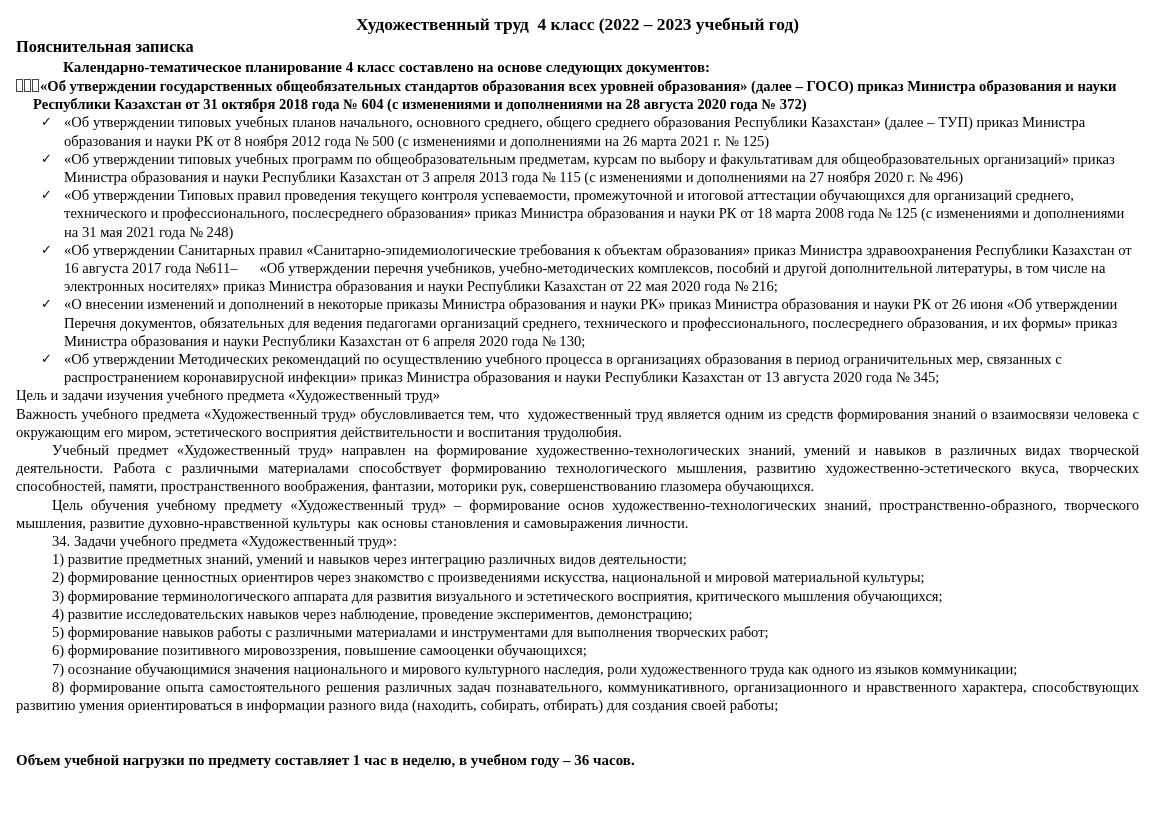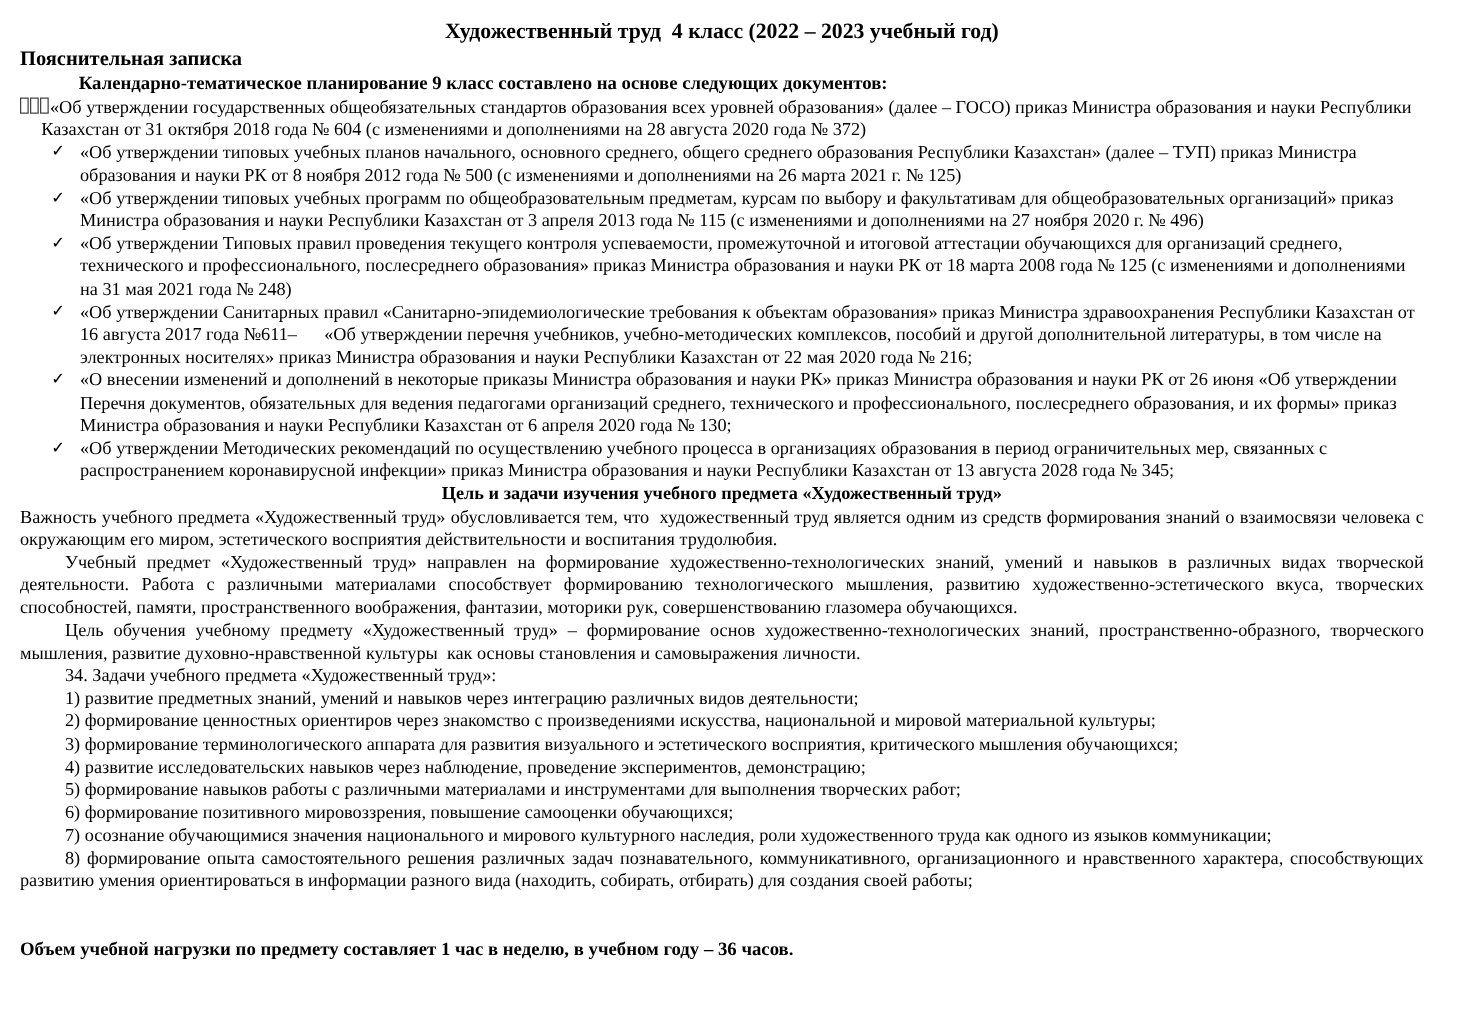--- a/index.html
+++ b/index.html
@@ -19,66 +19,66 @@
   }
   .subtitle {
     text-align: left; font-weight: bold;
     font-size: 16.4px; line-height: 22px;
   }
   .intro-heading {
     font-weight: bold; font-size: 15px; line-height: 19px;
     padding-left: 47px;
   }
   .gosos-item {
-    padding-left: 17px; text-indent: -17px;
+    padding-left: 17px; text-indent: -17px; font-weight: bold;
   }
   .tofu-box {
     display: inline-block; width: 7px; height: 13px;
     border: 1px solid #444; margin: 0 1px -1px 0;
     vertical-align: baseline;
   }
   ul.checklist { list-style: none; }
   ul.checklist li {
     position: relative; padding-left: 48px;
   }
   ul.checklist .check {
     position: absolute; left: 25px; top: 0;
     font-family: "DejaVu Sans", sans-serif; font-size: 13px;
   }
   .section-heading {
-    text-align: center; font-weight: bold;
+    font-weight: normal;
   }
   .para { text-align: justify; }
   .para.indent { text-indent: 36px; }
   .tasks-intro { padding-left: 36px; }
   .task { text-align: justify; text-indent: 36px; }
   .workload {
     font-weight: bold; font-size: 15px;
     margin-top: 37px;
   }
 </style>
 </head>
 <body>
 
 <div class="page">
 
   <h1 class="title">Художественный труд&nbsp; 4 класс (2022 – 2023 учебный год)</h1>
   <h2 class="subtitle">Пояснительная записка</h2>
 
-  <p class="intro-heading">Календарно-тематическое планирование 9 класс составлено на основе следующих документов:</p>
+  <p class="intro-heading">Календарно-тематическое планирование 4 класс составлено на основе следующих документов:</p>
 
   <p class="gosos-item"><span><i class="tofu-box"></i><i class="tofu-box"></i><i class="tofu-box"></i></span><span>«Об утверждении государственных общеобязательных стандартов образования всех уровней образования» (далее – ГОСО) приказ Министра образования и науки Республики Казахстан от 31 октября 2018 года № 604 (с изменениями и дополнениями на 28 августа 2020 года № 372)</span></p>
 
   <ul class="checklist">
     <li><span class="check">✓</span><span>«Об утверждении типовых учебных планов начального, основного среднего, общего среднего образования Республики Казахстан» (далее – ТУП) приказ Министра образования и науки РК от 8 ноября 2012 года № 500 (с изменениями и дополнениями на 26 марта 2021 г. № 125)</span></li>
     <li><span class="check">✓</span><span>«Об утверждении типовых учебных программ по общеобразовательным предметам, курсам по выбору и факультативам для общеобразовательных организаций» приказ Министра образования и науки Республики Казахстан от 3 апреля 2013 года № 115 (с изменениями и дополнениями на 27 ноября 2020 г. № 496)</span></li>
     <li><span class="check">✓</span><span>«Об утверждении Типовых правил проведения текущего контроля успеваемости, промежуточной и итоговой аттестации обучающихся для организаций среднего, технического и профессионального, послесреднего образования» приказ Министра образования и науки РК от 18 марта 2008 года № 125 (с изменениями и дополнениями на 31 мая 2021 года № 248)</span></li>
     <li><span class="check">✓</span><span>«Об утверждении Санитарных правил «Санитарно-эпидемиологические требования к объектам образования» приказ Министра здравоохранения Республики Казахстан от 16 августа 2017 года №611–&nbsp;&nbsp;&nbsp;&nbsp;&nbsp; «Об утверждении перечня учебников, учебно-методических комплексов, пособий и другой дополнительной литературы, в том числе на электронных носителях» приказ Министра образования и науки Республики Казахстан от 22 мая 2020 года № 216;</span></li>
     <li><span class="check">✓</span><span>«О внесении изменений и дополнений в некоторые приказы Министра образования и науки РК» приказ Министра образования и науки РК от 26 июня «Об утверждении Перечня документов, обязательных для ведения педагогами организаций среднего, технического и профессионального, послесреднего образования, и их формы» приказ Министра образования и науки Республики Казахстан от 6 апреля 2020 года № 130;</span></li>
-    <li><span class="check">✓</span><span>«Об утверждении Методических рекомендаций по осуществлению учебного процесса в организациях образования в период ограничительных мер, связанных с распространением коронавирусной инфекции» приказ Министра образования и науки Республики Казахстан от 13 августа 2028 года № 345;</span></li>
+    <li><span class="check">✓</span><span>«Об утверждении Методических рекомендаций по осуществлению учебного процесса в организациях образования в период ограничительных мер, связанных с распространением коронавирусной инфекции» приказ Министра образования и науки Республики Казахстан от 13 августа 2020 года № 345;</span></li>
   </ul>
 
   <p class="section-heading">Цель и задачи изучения учебного предмета «Художественный труд»</p>
 
   <p class="para">Важность учебного предмета «Художественный труд» обусловливается тем, что&nbsp; художественный труд является одним из средств формирования знаний о взаимосвязи человека с окружающим его миром, эстетического восприятия действительности и воспитания трудолюбия.</p>
   <p class="para indent">Учебный предмет «Художественный труд» направлен на формирование художественно-технологических знаний, умений и навыков в различных видах творческой деятельности. Работа с различными материалами способствует формированию технологического мышления, развитию художественно-эстетического вкуса, творческих способностей, памяти, пространственного воображения, фантазии, моторики рук, совершенствованию глазомера обучающихся.</p>
   <p class="para indent">Цель обучения учебному предмету «Художественный труд» – формирование основ художественно-технологических знаний, пространственно-образного, творческого мышления, развитие духовно-нравственной культуры&nbsp; как основы становления и самовыражения личности.</p>
 
   <p class="tasks-intro">34. Задачи учебного предмета «Художественный труд»:</p>
 

